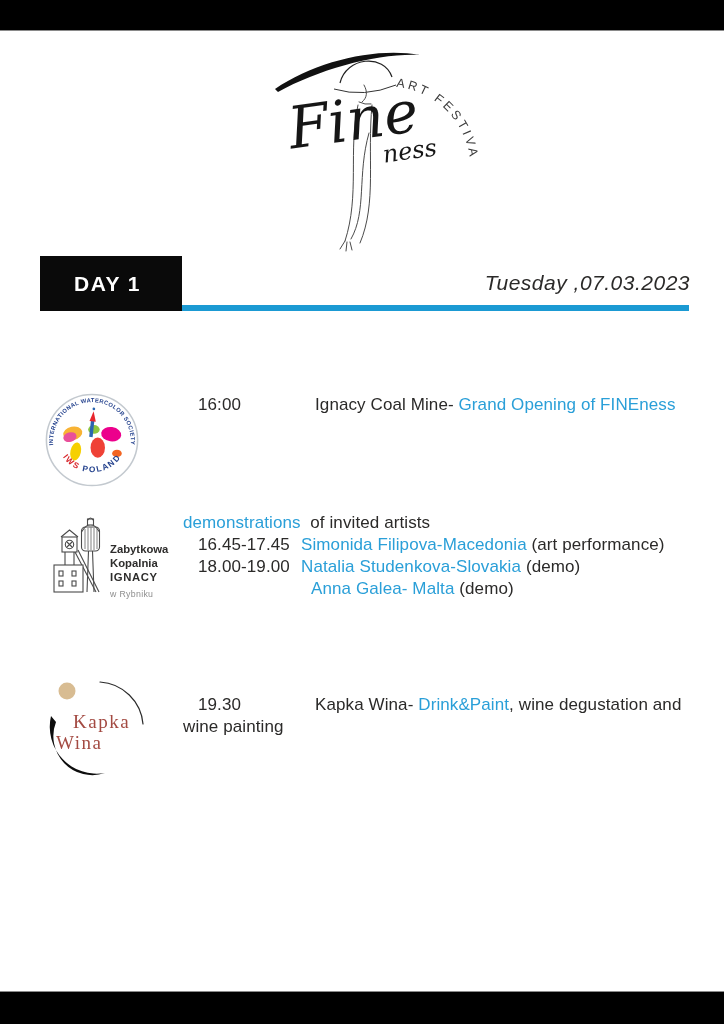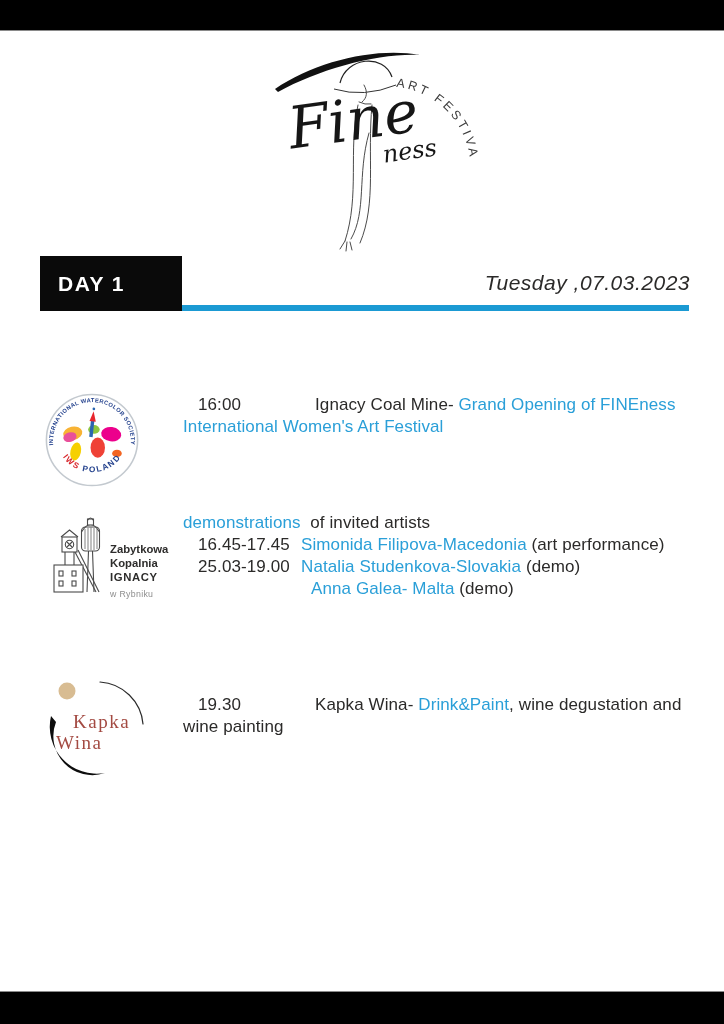--- a/index.html
+++ b/index.html
@@ -23,21 +23,21 @@
     border-bottom:1px solid #8a8a8a;
     box-sizing:border-box;
   }
   
   .brand{position:absolute;left:246px;top:14px;width:236px;height:212px;}
   
   .day-box{
     position:absolute;left:40px;top:225px;width:142px;height:55px;
     background:#0a0a0a;color:#fff;
     display:flex;align-items:center;
-    padding-left:18px;box-sizing:border-box;
+    padding-left:34px;box-sizing:border-box;
     font-weight:bold;font-size:21px;letter-spacing:1.5px;
   }
   .date{
     position:absolute;right:34px;top:240px;
     font-size:21px;font-style:italic;color:var(--text);
     letter-spacing:0.5px;
     text-align:center;
   }
   .rule{
     position:absolute;left:182px;top:274px;width:507px;height:6px;
@@ -122,21 +122,20 @@
     </g>
     <text font-size="6" font-weight="bold" fill="#23418d" letter-spacing="0.45">
       <textPath href="#iwsTop" startOffset="50%" text-anchor="middle">INTERNATIONAL WATERCOLOR SOCIETY</textPath>
     </text>
     <text font-size="8.6" font-weight="bold" letter-spacing="1.6">
       <textPath href="#iwsBot" startOffset="50%" text-anchor="middle"><tspan fill="#d8262c">IWS</tspan><tspan> </tspan><tspan fill="#23418d">POLAND</tspan></textPath>
     </text>
   </svg>
   <div class="entry-text e1">
       <div class="sched-line"><span class="seg timecol" style="width: 117px;">16:00</span><span class="seg">Ignacy Coal Mine- </span><span class="seg blue">Grand Opening of FINEness</span></div>
-      <div class="sched-line"><span class="seg blue">International Women's Art Festival</span></div>
     </div>
 
   <svg class="logo-ignacy" viewBox="0 0 125 100">
     <g stroke="#4a4a4a" stroke-width="1.1" fill="#fff">
 
       <path d="M27,41 L48,81" fill="none"></path>
       <path d="M30,39 L51,81" fill="none"></path>
 
       <rect x="6" y="54" width="29" height="27"></rect>
       <rect x="11" y="60" width="4" height="5"></rect>
@@ -160,21 +159,21 @@
     <g font-weight="bold" font-size="11.3" fill="#2e2d2c">
       <text x="62" y="42">Zabytkowa</text>
       <text x="62" y="56">Kopalnia</text>
       <text x="62" y="70" letter-spacing="0.6">IGNACY</text>
     </g>
     <text x="62" y="86" font-size="8.8" fill="#8e8e8e" letter-spacing="0.3">w Rybniku</text>
   </svg>
   <div class="entry-text e2">
       <div class="sched-line"><span class="seg blue">demonstrations</span><span class="seg">&nbsp; of invited artists</span></div>
       <div class="sched-line"><span class="seg timecol" style="width: 103px;">16.45-17.45</span><span class="seg blue">Simonida Filipova-Macedonia</span><span class="seg"> (art performance)</span></div>
-      <div class="sched-line"><span class="seg timecol" style="width: 103px;">25.03-19.00</span><span class="seg blue">Natalia Studenkova-Slovakia</span><span class="seg"> (demo)</span></div>
+      <div class="sched-line"><span class="seg timecol" style="width: 103px;">18.00-19.00</span><span class="seg blue">Natalia Studenkova-Slovakia</span><span class="seg"> (demo)</span></div>
       <div class="sched-line"><span class="seg timecol" style="width: 113px;"></span><span class="seg blue">Anna Galea- Malta</span><span class="seg"> (demo)</span></div>
     </div>
 
   <svg class="logo-kapka" viewBox="0 0 110 100">
     <path d="M58,6 A 46 46 0 0 1 101,48" fill="none" stroke="#2b2b2b" stroke-width="1.2" stroke-linecap="round"></path>
     <path d="M9,40 A 47 47 0 0 0 63,97 A 39 39 0 0 1 14,46 Z" fill="#0d0d0d"></path>
     <circle cx="25" cy="15" r="8.5" fill="#d8bc92"></circle>
     <g font-family="Liberation Serif, serif" font-size="19" fill="#a34a42" letter-spacing="1.5">
       <text x="31" y="52">Kapka</text>
       <text x="14" y="73">Wina</text>

